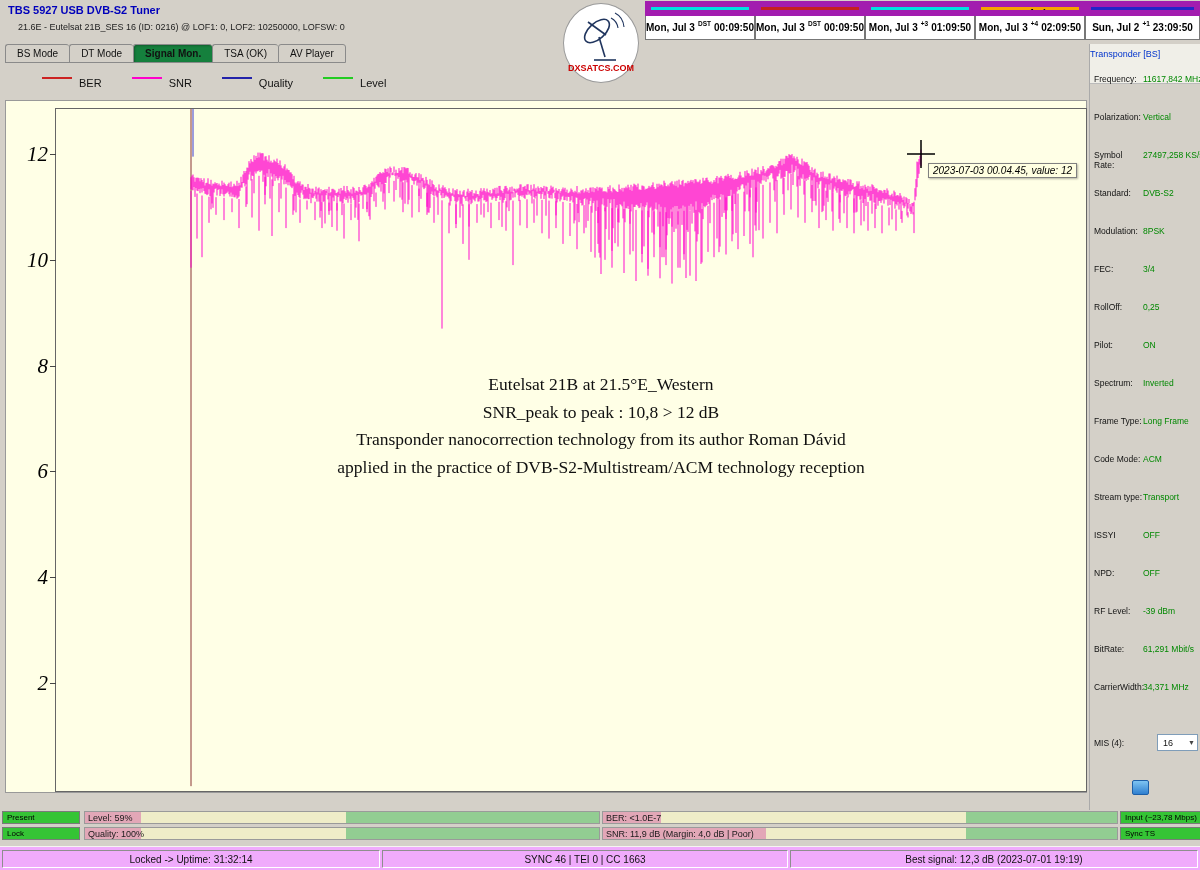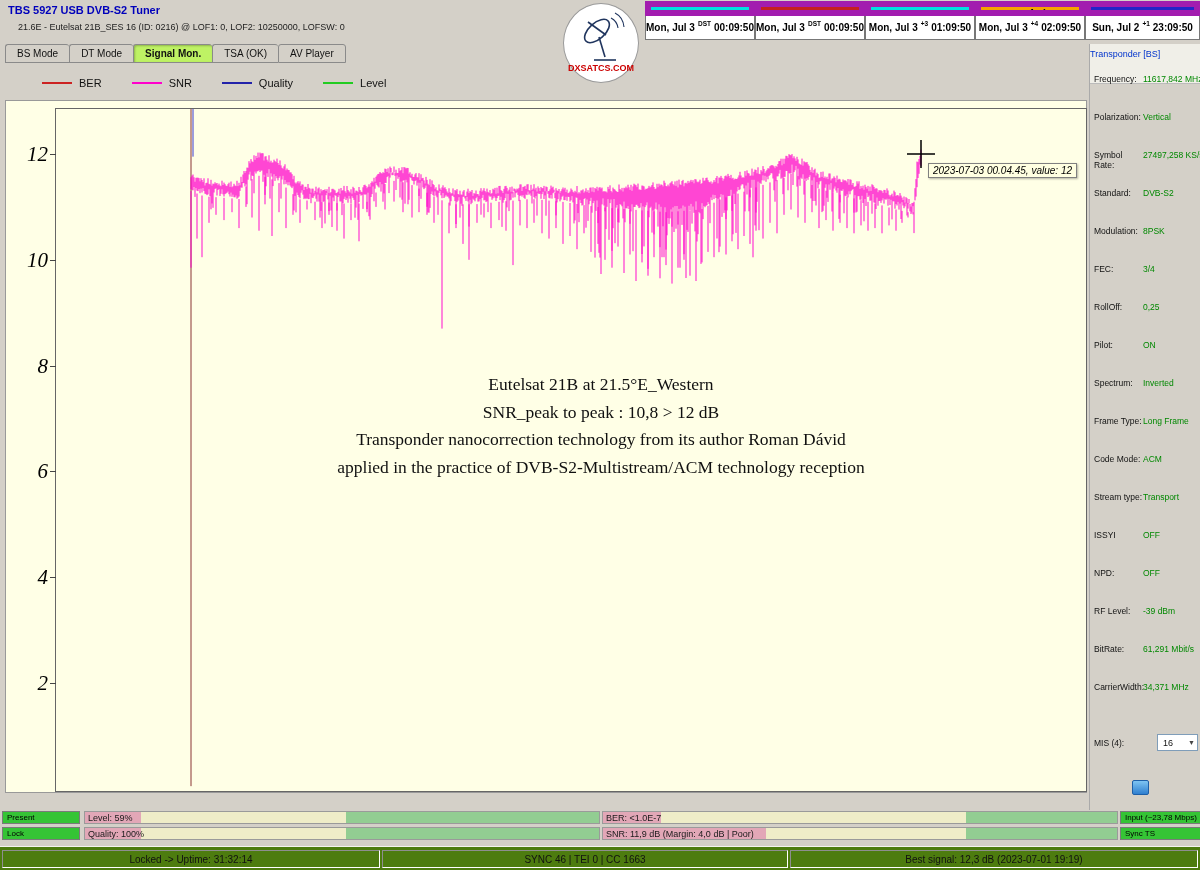--- a/index.html
+++ b/index.html
@@ -26,25 +26,25 @@
   
   .logo { position:absolute; left:563px; top:3px; width:76px; height:80px; background:#fff;
           border:1px solid #999; border-radius:50%; text-align:center; z-index:5; }
   .logo-text { position:absolute; bottom:9px; width:100%; font-size:9px; font-weight:bold; color:#cc0000; letter-spacing:0; }
 
   
   .tabrow { position:absolute; left:5px; top:44px; display:flex; height:19px; }
   .tab { padding:3px 11px 0 11px; font-size:10px; color:#111; background:#d4d0c8;
          border:1px solid #8a8a8a; border-right:none; border-radius:3px 3px 0 0; height:19px; }
   .tab:last-child { border-right:1px solid #8a8a8a; }
-  .tab.active { background:#bef264; box-shadow:inset 1px 1px 2px rgba(0,0,0,.25); font-weight:bold; }
+  .tab.active { background:#15803d; box-shadow:inset 1px 1px 2px rgba(0,0,0,.25); font-weight:bold; }
 
   
   .legendrow { position:absolute; left:42px; top:77px; display:flex; gap:30px; align-items:center; }
-  .leg-item { display:flex; align-items:center; gap:7px; }
+  .leg-item { display:flex; gap:7px; }
   .leg-line { width:30px; height:2px; }
   .leg-label { font-size:11px; color:#111; }
 
   
   .chart-widget { position:absolute; left:5px; top:100px; width:1082px; height:693px;
                   background:#ffffe6; border:1px solid #999; }
   .plot { position:absolute; left:50px; top:8px; width:1030px; height:682px;
           box-shadow:0 0 0 1px #666; }
   .ytick-label { position:absolute; width:30px; text-align:right; font-family:"Liberation Serif", serif;
                  font-style:italic; font-size:21px; color:#000; line-height:26px; height:26px; left:12px; }
@@ -78,21 +78,21 @@
   .gauge-row { position:relative; height:13px; margin-bottom:3px; }
   .cap { position:absolute; top:0; height:13px; background:#35c435; border:1px solid #7a7a7a;
          font-size:8px; color:#000; padding:1px 0 0 4px; white-space:nowrap; overflow:hidden; }
   .cap.l { left:2px; width:78px; }
   .cap.r { left:1120px; width:100px; }
   .gauge { position:absolute; top:0; height:13px; width:516px; border:1px solid #9a9a9a; display:flex; }
   .gauge .zone { height:100%; flex:none; }
   .gauge .glabel { position:absolute; left:3px; top:1px; font-size:9px; color:#1a1a1a; white-space:nowrap; }
 
   
-  .statusbar { position:absolute; left:0; top:846px; width:1200px; height:24px; background:#4d7c0f;
+  .statusbar { position:absolute; left:0; top:846px; width:1200px; height:24px; background:#f0abfc;
                border-top:1px solid #f5f4f0; }
   .sb-cell { position:absolute; top:3px; height:18px; border:1px solid #9a9a9a;
              border-color:#8e8e8e #ffffff #ffffff #8e8e8e; font-size:10px; color:#111;
              display:flex; align-items:center; justify-content:center; }
 </style>
 </head>
 <body>
 
 <div class="app">
 

